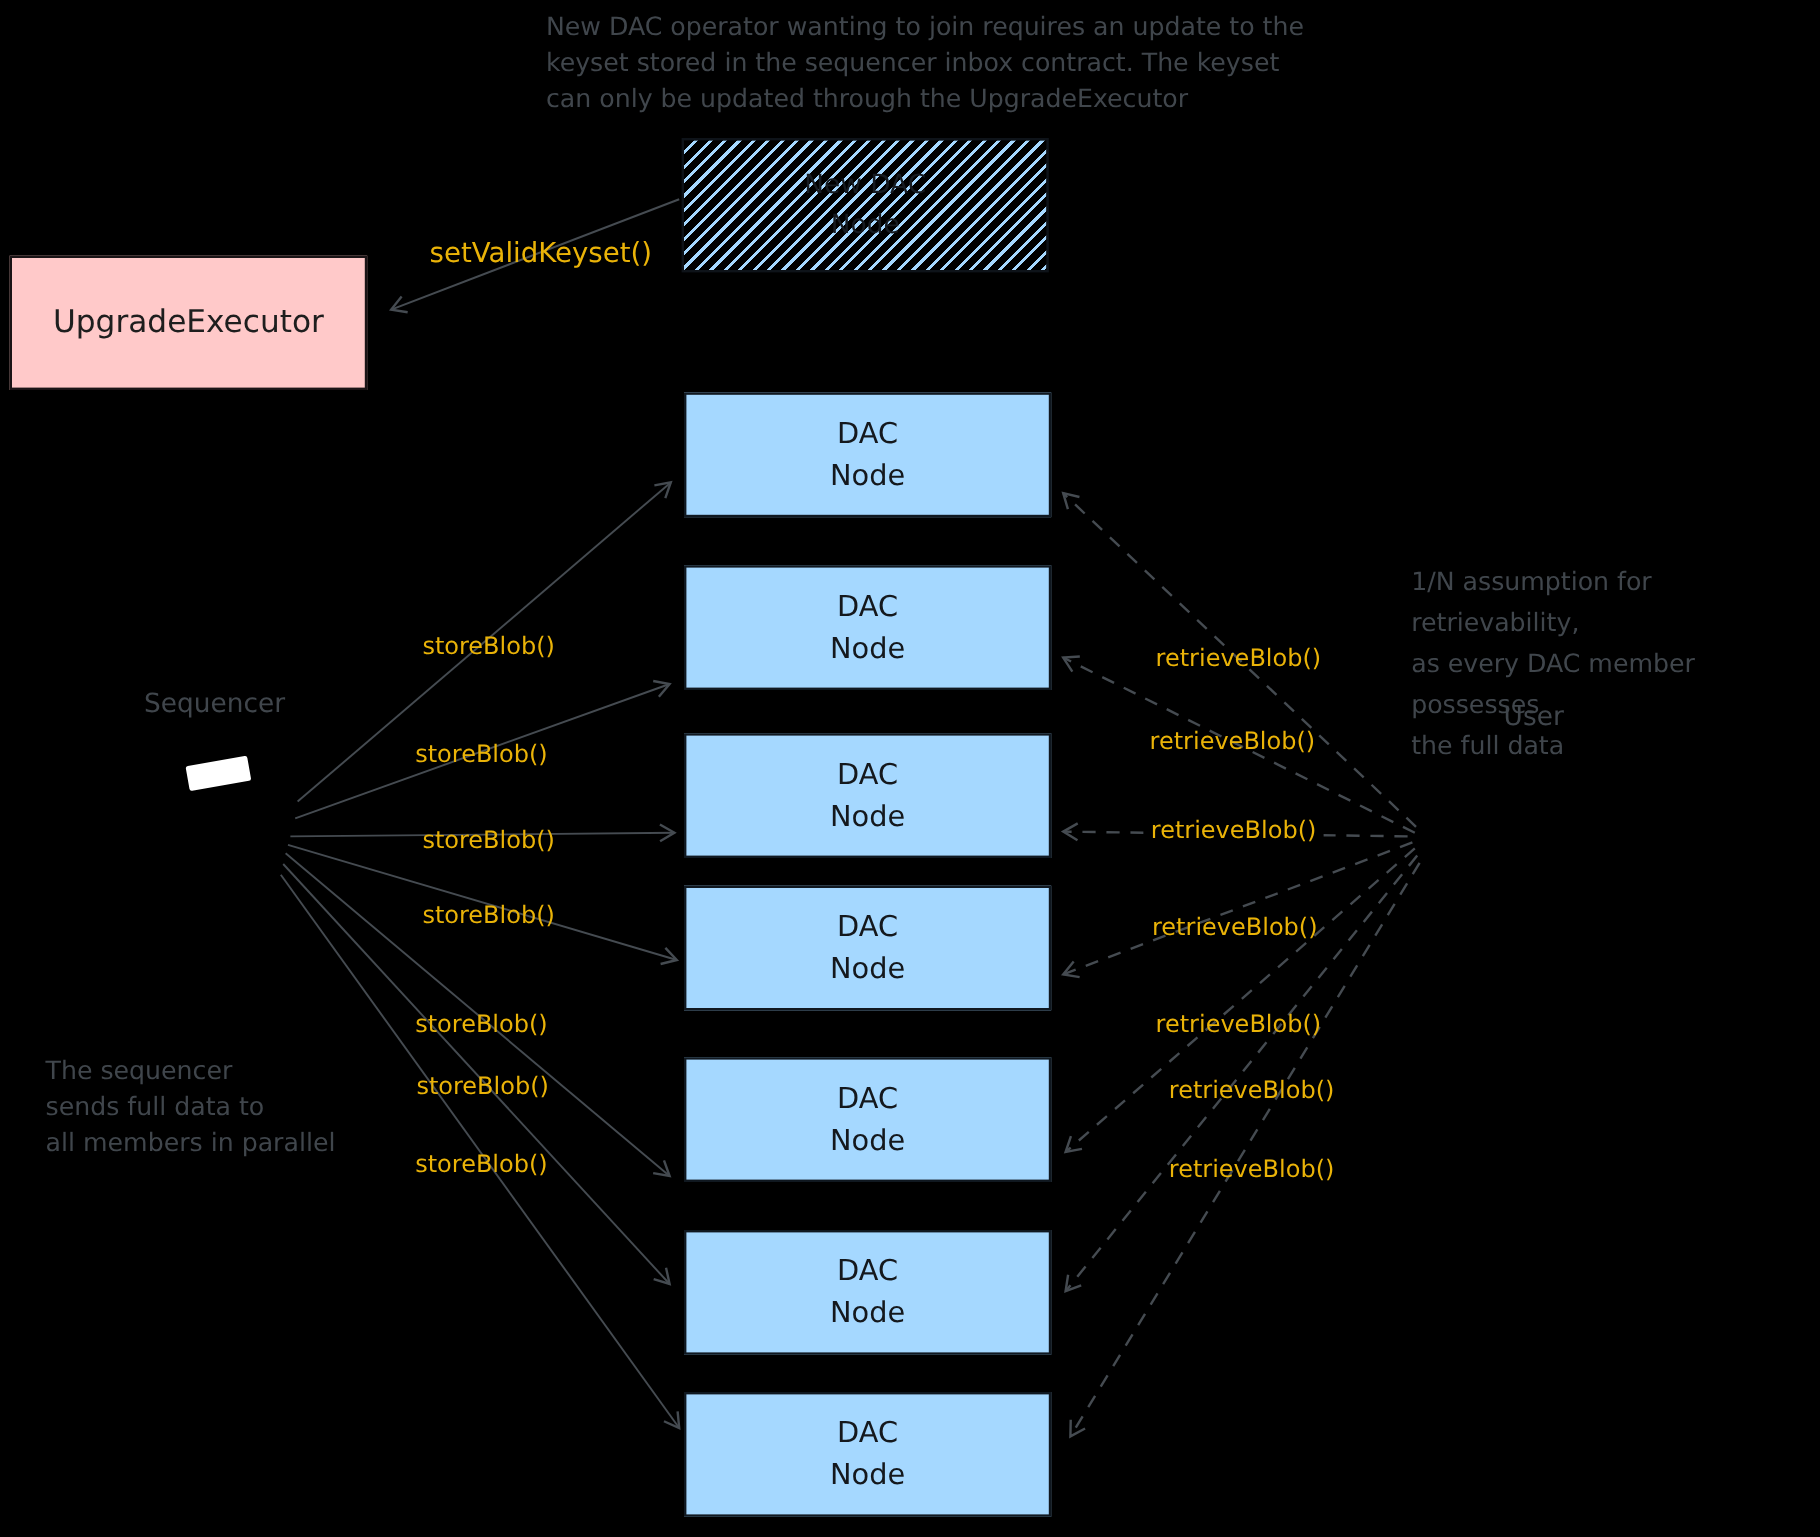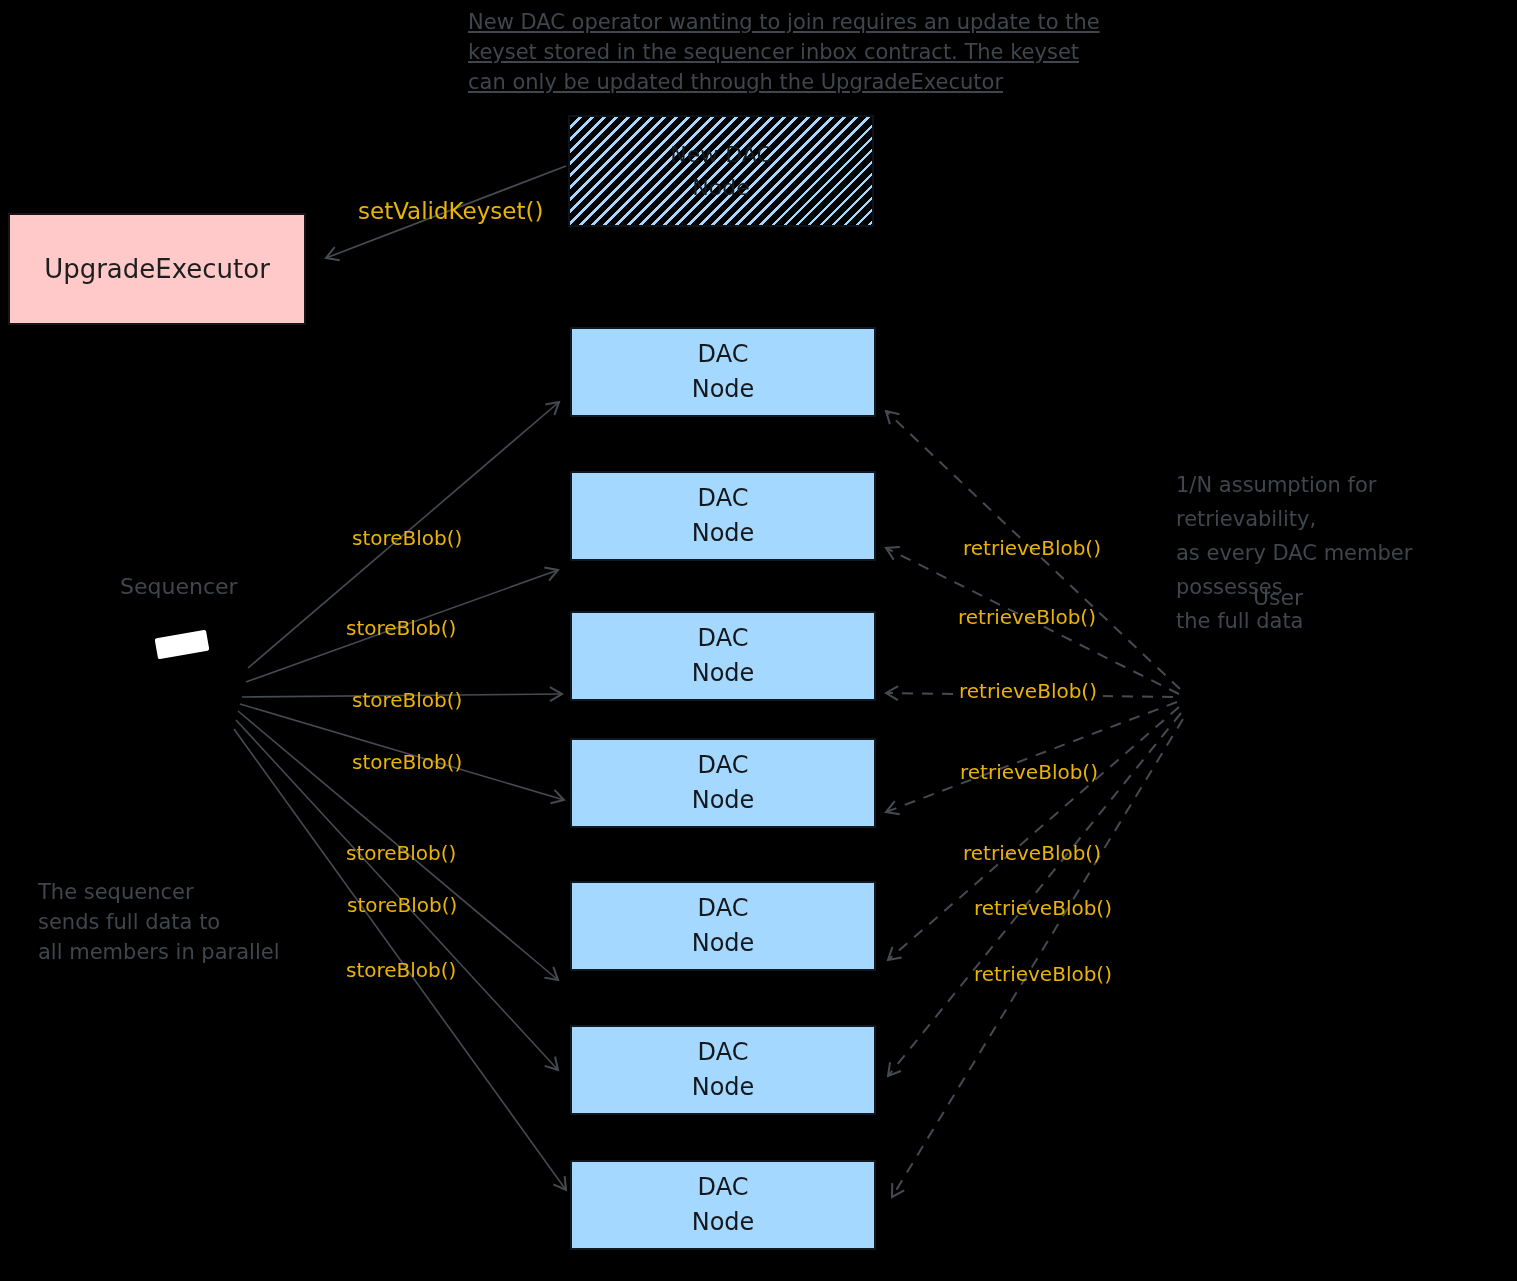--- a/index.html
+++ b/index.html
@@ -6,21 +6,21 @@
   .canvas{
     position:relative;width:1517px;height:1281px;background:#000000;
     font-family:"DejaVu Sans", sans-serif;overflow:hidden;
   }
   .wires{position:absolute;left:0;top:0;width:1517px;height:1281px;}
   .box{
     position:absolute;display:flex;align-items:center;justify-content:center;
     text-align:center;white-space:pre-line;box-sizing:border-box;
   }
   .dac{
-    left:570px;width:306px;height:90px;background:#a5d8ff;
+    left:570px;width:306px;height:104px;background:#a5d8ff;
     border:2px solid #101820;color:#14181d;font-size:24px;line-height:1.45;
   }
   .pink{
     left:8px;top:213px;width:298px;height:112px;background:#ffc9c9;
     border:2px solid #1a1416;color:#1e1e1e;font-size:26px;
   }
   .hatch{
     left:568px;top:115px;width:306px;height:112px;
     background:repeating-linear-gradient(135deg, rgba(0,0,0,0) 0px, rgba(0,0,0,0) 6px, #a5d8ff 6px, #a5d8ff 8.5px);
     border:2px solid #0e1319;color:#161b21;font-size:22px;line-height:1.5;
@@ -60,21 +60,21 @@
 
     <line x1="1180" y1="689" x2="886" y2="411" stroke="#454b51" stroke-width="2" stroke-dasharray="11 9" marker-end="url(#ah)"></line>
     <line x1="1179" y1="694" x2="886" y2="548" stroke="#454b51" stroke-width="2" stroke-dasharray="11 9" marker-end="url(#ah)"></line>
     <line x1="1173" y1="697" x2="886" y2="693" stroke="#454b51" stroke-width="2" stroke-dasharray="11 9" marker-end="url(#ah)"></line>
     <line x1="1177" y1="702" x2="886" y2="812" stroke="#454b51" stroke-width="2" stroke-dasharray="11 9" marker-end="url(#ah)"></line>
     <line x1="1179" y1="707" x2="888" y2="960" stroke="#454b51" stroke-width="2" stroke-dasharray="11 9" marker-end="url(#ah)"></line>
     <line x1="1181" y1="713" x2="888" y2="1076" stroke="#454b51" stroke-width="2" stroke-dasharray="11 9" marker-end="url(#ah)"></line>
     <line x1="1183" y1="719" x2="892" y2="1197" stroke="#454b51" stroke-width="2" stroke-dasharray="11 9" marker-end="url(#ah)"></line>
   </svg>
 
-  <div class="note" style="left:468px;top:8px;text-decoration:underline;">New DAC operator wanting to join requires an update to the
+  <div class="note" style="left:455px;top:8px;">New DAC operator wanting to join requires an update to the
 keyset stored in the sequencer inbox contract. The keyset
 can only be updated through the UpgradeExecutor</div>
   <div class="note" style="left:38px;top:878px;">The sequencer
 sends full data to
 all members in parallel</div>
   <div class="note" style="left:1176px;top:468px;line-height:1.62;">1/N assumption for retrievability,
 as every DAC member possesses
 the full data</div>
 
   <div class="actor-label" style="left:120px;top:574px;">Sequencer</div>

